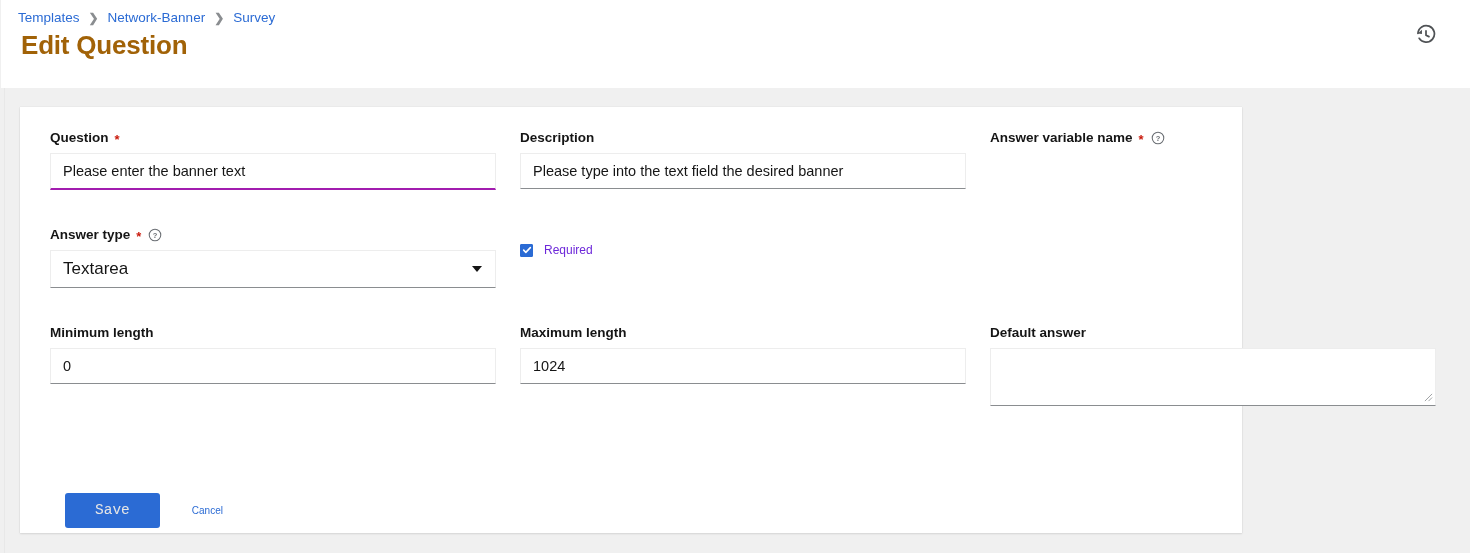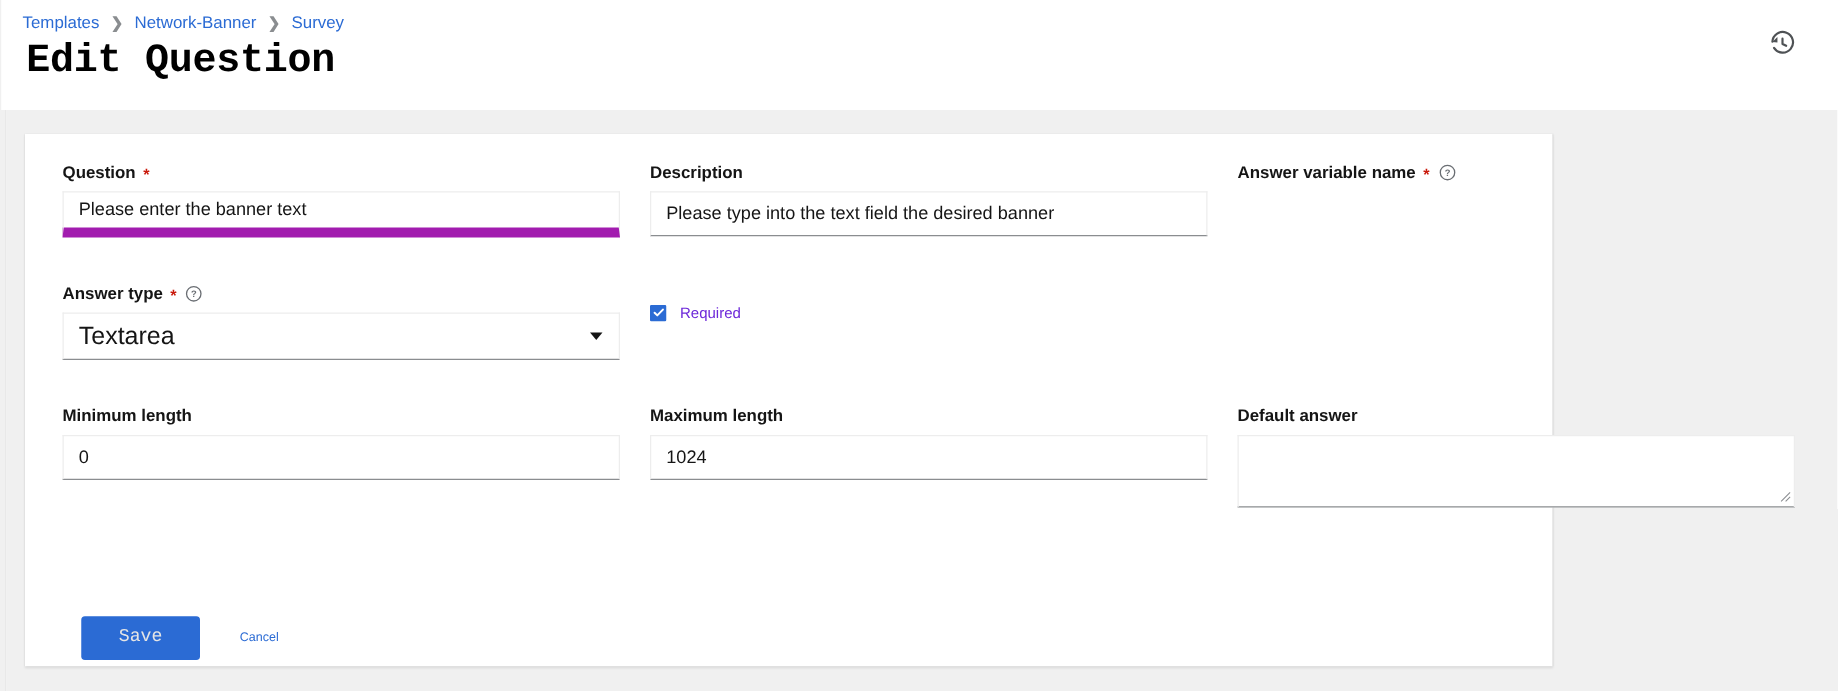--- a/index.html
+++ b/index.html
@@ -53,25 +53,24 @@
     margin: 0 9px;
     font-size: 12px;
     font-weight: bold;
     line-height: 1;
     display: inline-block;
   }
   .page-title {
     position: absolute;
     left: 20px;
     top: 30px;
-    font-size: 32px;
+    font-size: 26px;
     font-weight: 600;
     letter-spacing: -0.2px;
-    color: #000000;
-    font-family: Liberation Mono, monospace;
+    color: #a16207;
   }
   .history-btn {
     position: absolute;
     right: 27px;
     top: 22px;
     width: 26px;
     height: 26px;
     display: flex;
     align-items: center;
     justify-content: center;
@@ -145,35 +144,35 @@
     font-family: "Liberation Sans", sans-serif;
     font-size: 14.5px;
     color: #151515;
     background: #ffffff;
     border: 1px solid #ededed;
     border-bottom: 1px solid #8a8d90;
     border-radius: 0;
     outline: none;
   }
   .text-input.focused {
-    border-bottom: 8px solid #a21caf;
+    border-bottom: 2px solid #a21caf;
     height: 37px;
   }
 
   .select-wrap {
     position: relative;
     width: 100%;
   }
   .select-input {
     box-sizing: border-box;
     width: 100%;
     height: 38px;
     padding: 0 30px 0 12px;
     font-family: "Liberation Sans", sans-serif;
-    font-size: 20px;
+    font-size: 17px;
     color: #151515;
     background: #ffffff;
     border: 1px solid #ededed;
     border-bottom: 1px solid #8a8d90;
     display: flex;
     align-items: center;
     cursor: pointer;
   }
   .caret {
     position: absolute;

